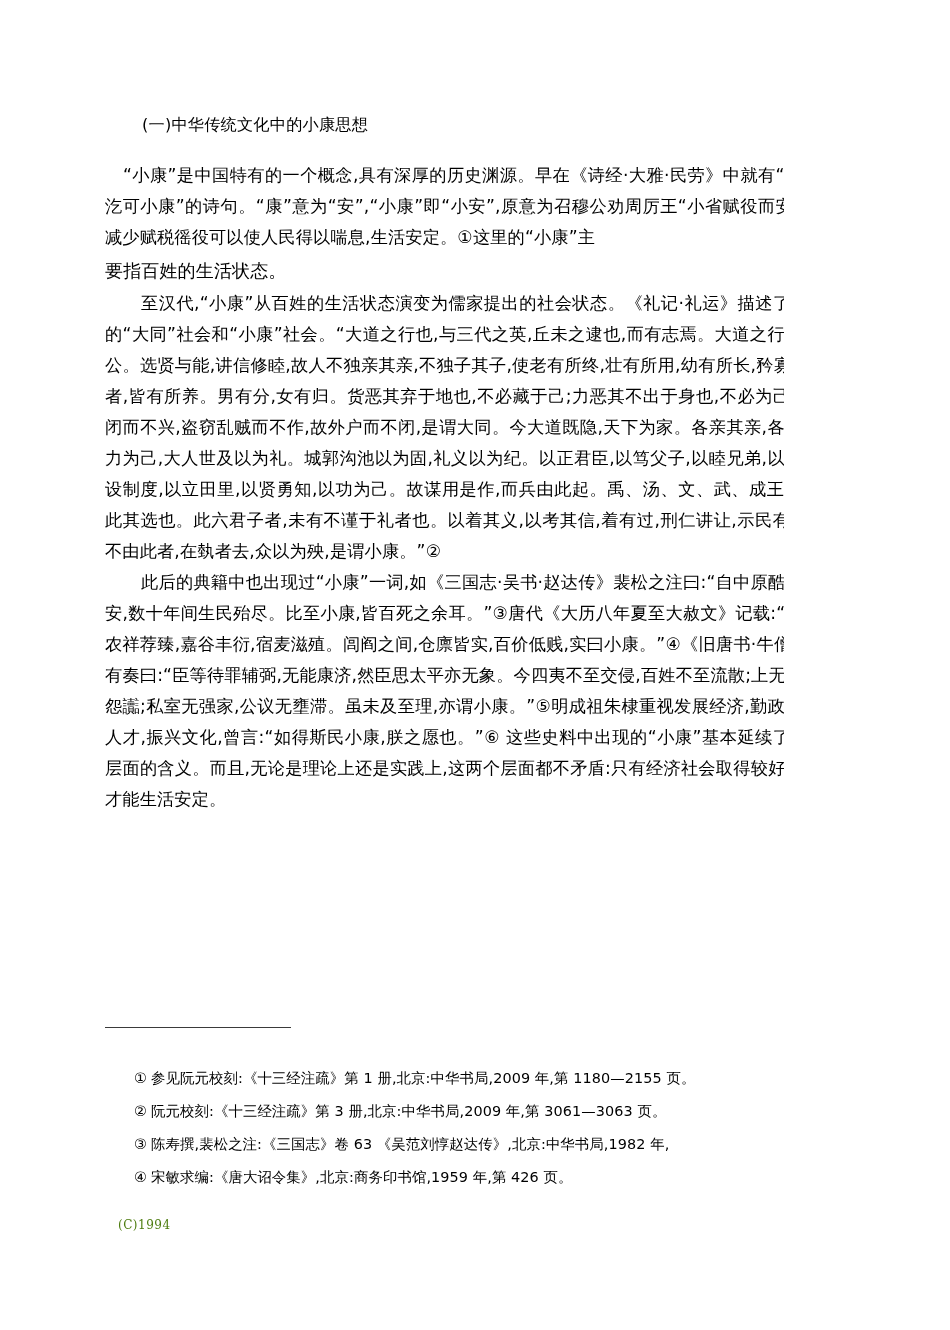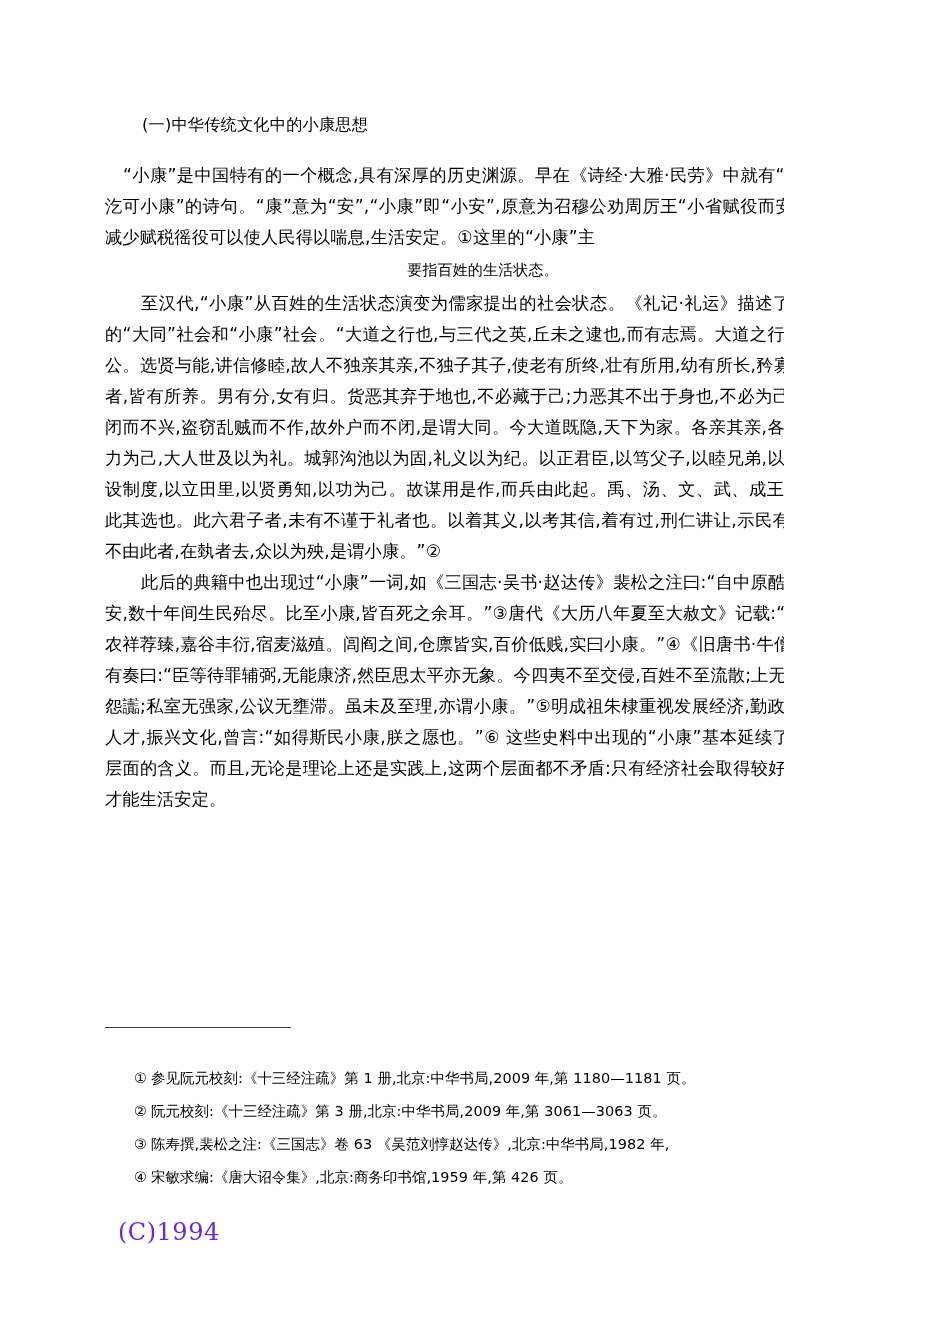--- a/index.html
+++ b/index.html
@@ -41,22 +41,22 @@
     text-justify: inter-ideograph;
     margin: 0;
     letter-spacing: 0.15px;
     word-break: break-all;
   }
   .para.indent2 {
     text-indent: 36px;
   }
   .para-p1 { text-indent: 18px; }
   .tail-right {
-    text-align: center;
-    font-size: 15px;
+    text-align: left;
+    font-size: 18px;
     line-height: 35.2px;
     letter-spacing: 0.15px;
   }
   .fn-rule {
     position: absolute;
     left: 105px;
     top: 1027px;
     width: 186px;
     height: 0;
     border-top: 1.3px solid #3a3a3a;
@@ -88,22 +88,22 @@
     padding-left: 75px;
     font-size: 14.4px;
     line-height: 33px;
     letter-spacing: 0.1px;
   }
   .watermark {
     position: absolute;
     left: 118px;
     top: 1218px;
     font-family: "DejaVu Serif", "Liberation Serif", serif;
-    font-size: 24px;
-    color: #6d28d9;
+    font-size: 12px;
+    color: #4d7c0f;
     letter-spacing: 0.5px;
     user-select: none;
   }
 </style>
 </head>
 <body>
 
 <div id="page">
 
   <div class="content">
@@ -119,21 +119,21 @@
 
 
   </div>
 
   <div class="fn-rule"></div>
 
   <div class="footnotes">
 
     <div class="fn-row">
       <span class="fn-marker">①</span>
-      <span class="fn-text">参见阮元校刻:《十三经注疏》第 1 册,北京:中华书局,2009 年,第 1180—1181 页。</span>
+      <span class="fn-text">参见阮元校刻:《十三经注疏》第 1 册,北京:中华书局,2009 年,第 1180—2155 页。</span>
     </div>
 
     <div class="fn-row">
       <span class="fn-marker">②</span>
       <span class="fn-text">阮元校刻:《十三经注疏》第 3 册,北京:中华书局,2009 年,第 3061—3063 页。</span>
     </div>
 
     <div class="fn-row">
       <span class="fn-marker">③</span>
       <span class="fn-text">陈寿撰,裴松之注:《三国志》卷 63 《吴范刘惇赵达传》,北京:中华书局,1982 年,</span>

